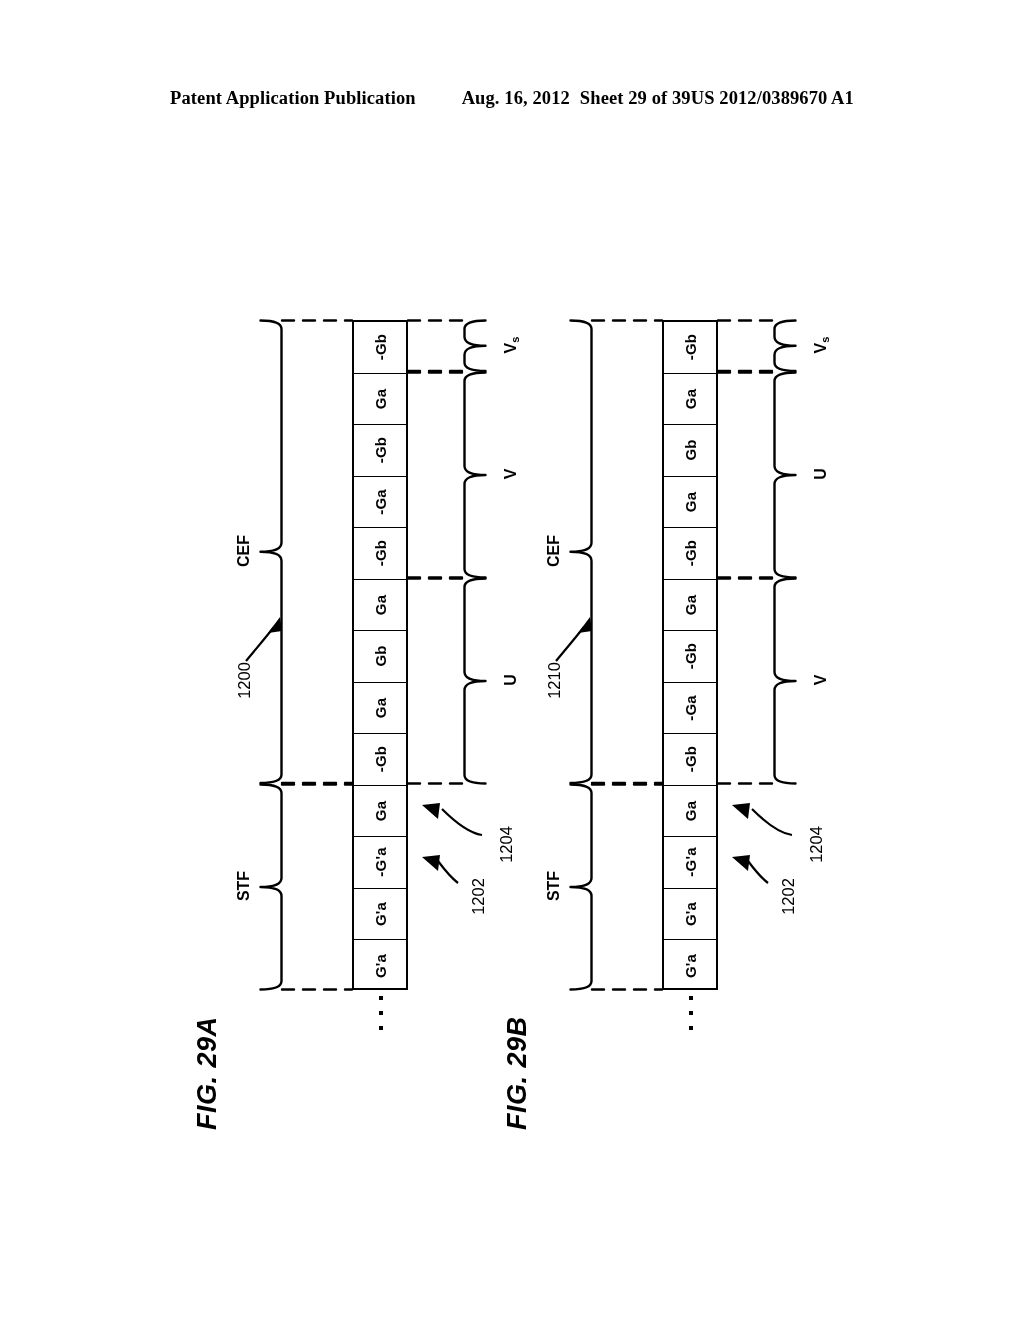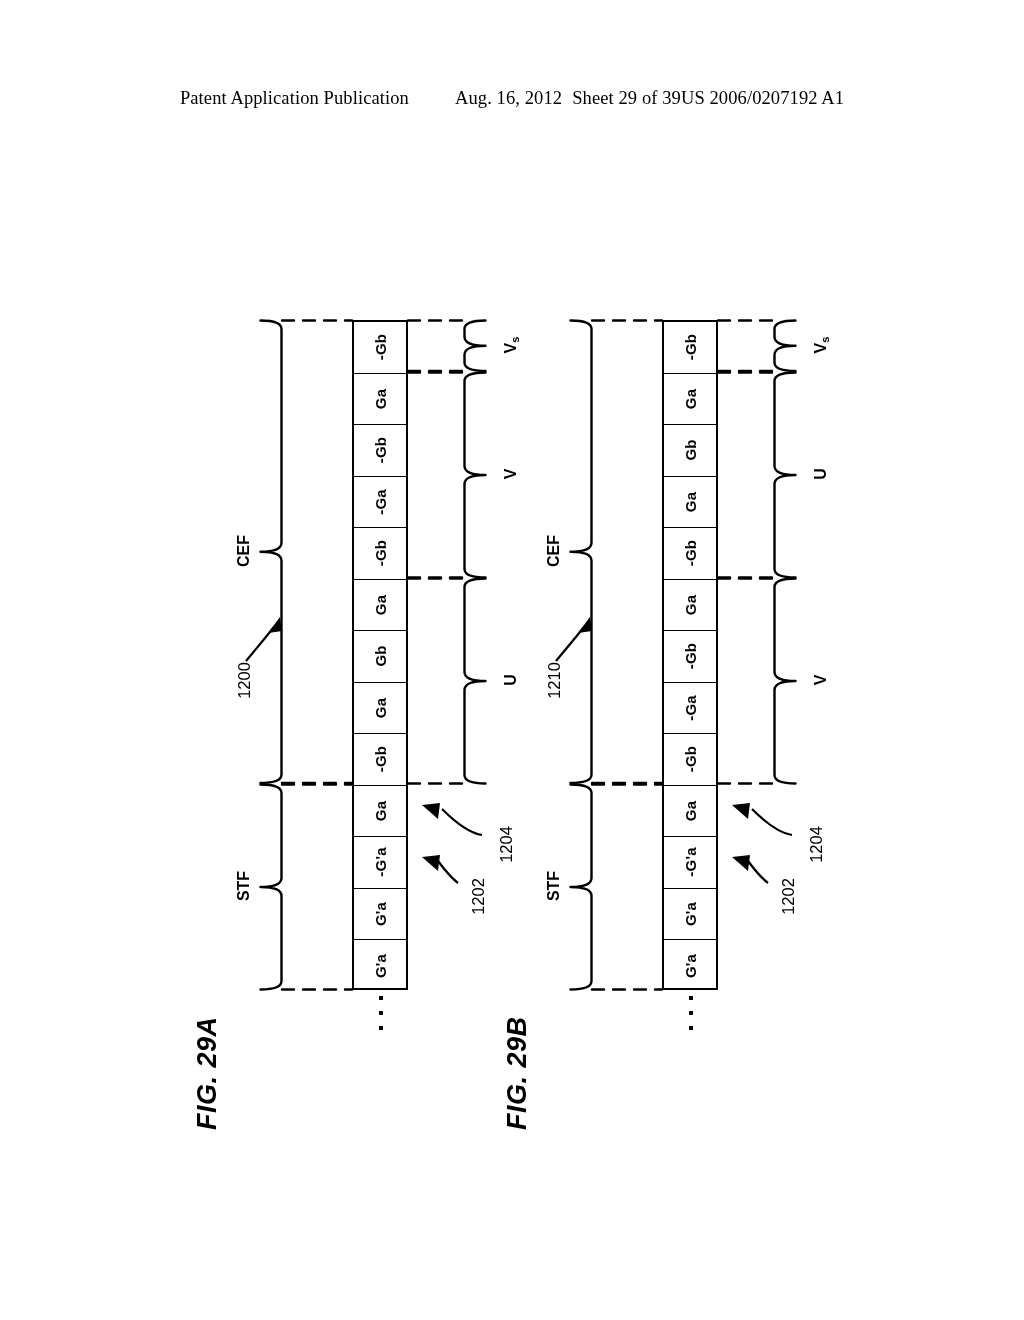--- a/index.html
+++ b/index.html
@@ -20,21 +20,21 @@
   #page-header {
     position: absolute;
     top: 88px;
     left: 0;
     width: 1024px;
     height: 28px;
     display: flex;
     justify-content: center;
     align-items: baseline;
     font-family: "Liberation Serif", serif;
-    font-weight: normal;
+    font-weight: bold;
     font-size: 18.5px;
     letter-spacing: 0.1px;
     white-space: nowrap;
   }
   #page-header .hdr-pub { margin-right: 46px; }
   #page-header .hdr-date { margin-right: 10px; }
   #page-header .hdr-sheet { }
 
   
   .figure {
@@ -161,21 +161,21 @@
   .leader-svg path { fill: none; stroke: #000; stroke-width: 2.2; }
   .leader-svg polygon { fill: #000; }
 </style>
 </head>
 <body>
 
 <div id="page-header">
   <span class="hdr-pub">Patent Application Publication</span>
   <span class="hdr-date">Aug. 16, 2012</span>
   <span class="hdr-sheet">Sheet 29 of 39</span>
-  <span class="hdr-num">US 2006/0207192 A1</span>
+  <span class="hdr-num">US 2012/0389670 A1</span>
 </div>
 
 <div class="figure" id="figure-29a">
     <div class="fig-caption">FIG. 29A</div>
     <div class="cell-column" style="height: 669.5px;">
       <div class="cell">
         <span class="cell-label">-Gb</span>
       </div>
       <div class="cell">
         <span class="cell-label">Ga</span>

